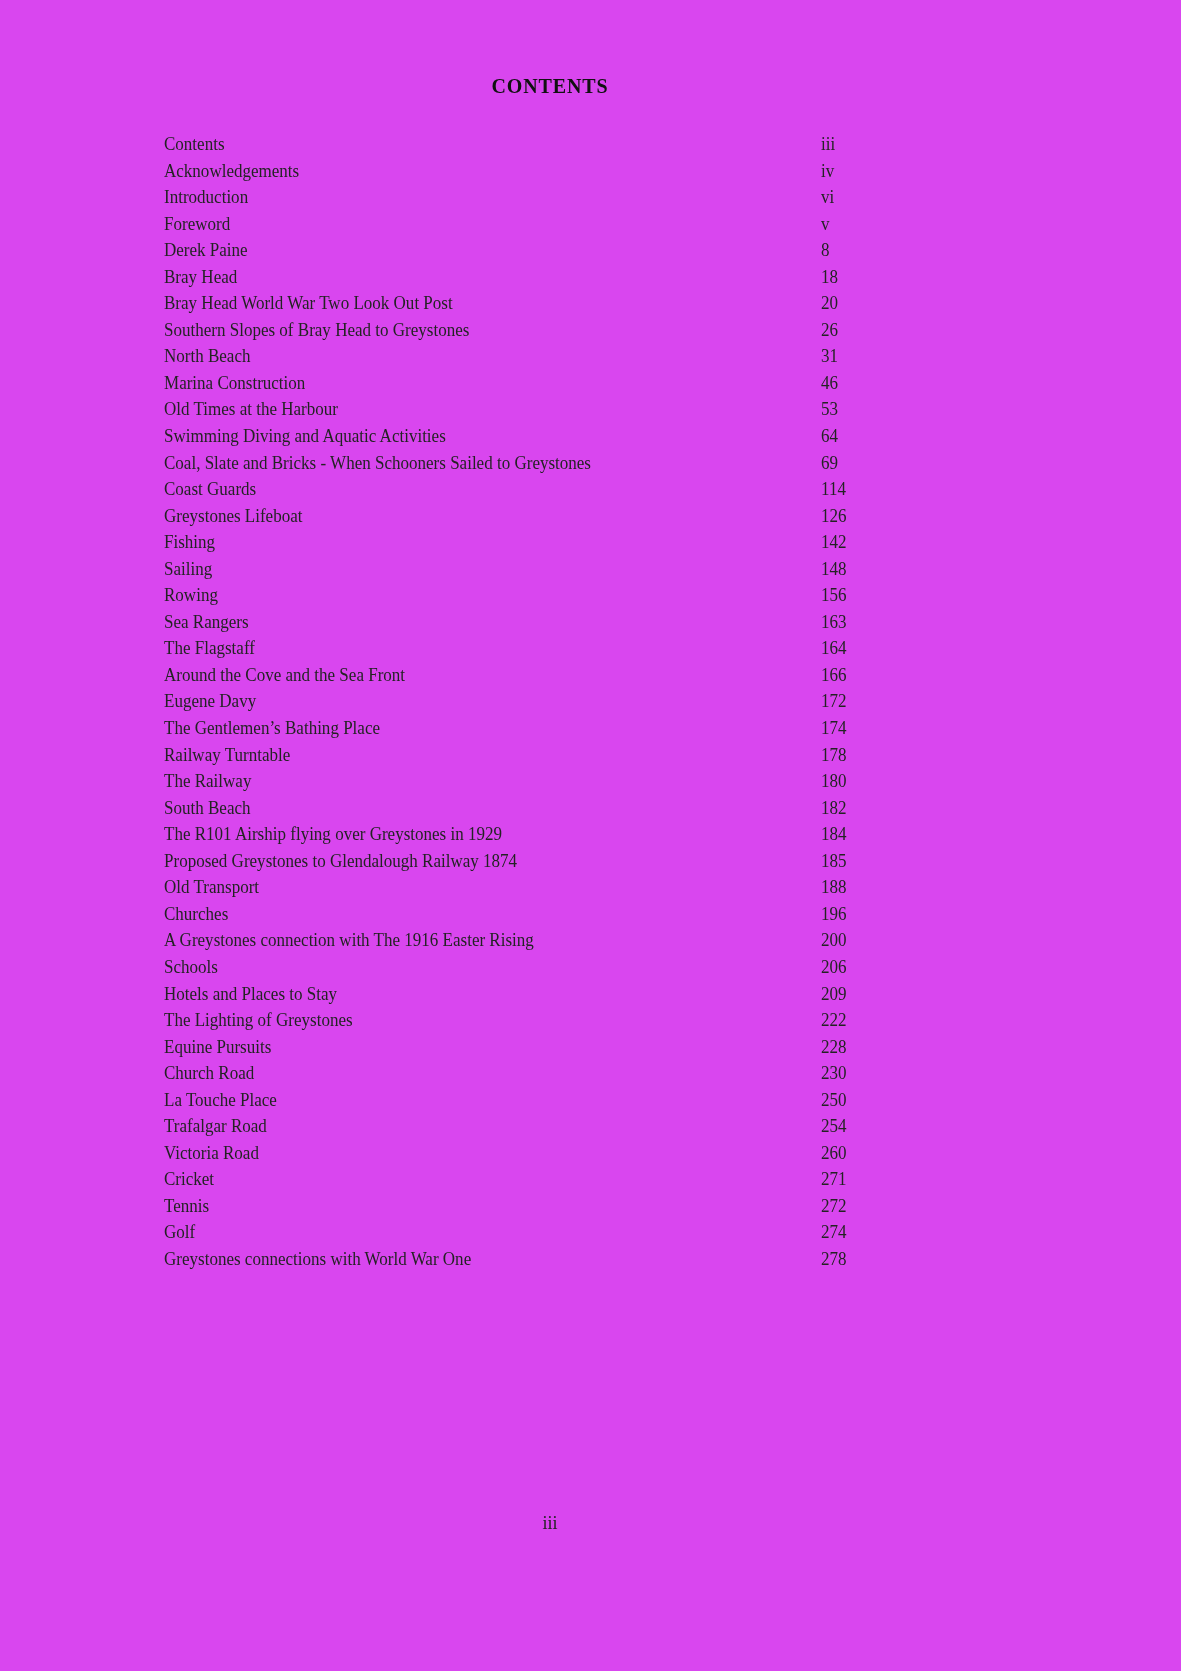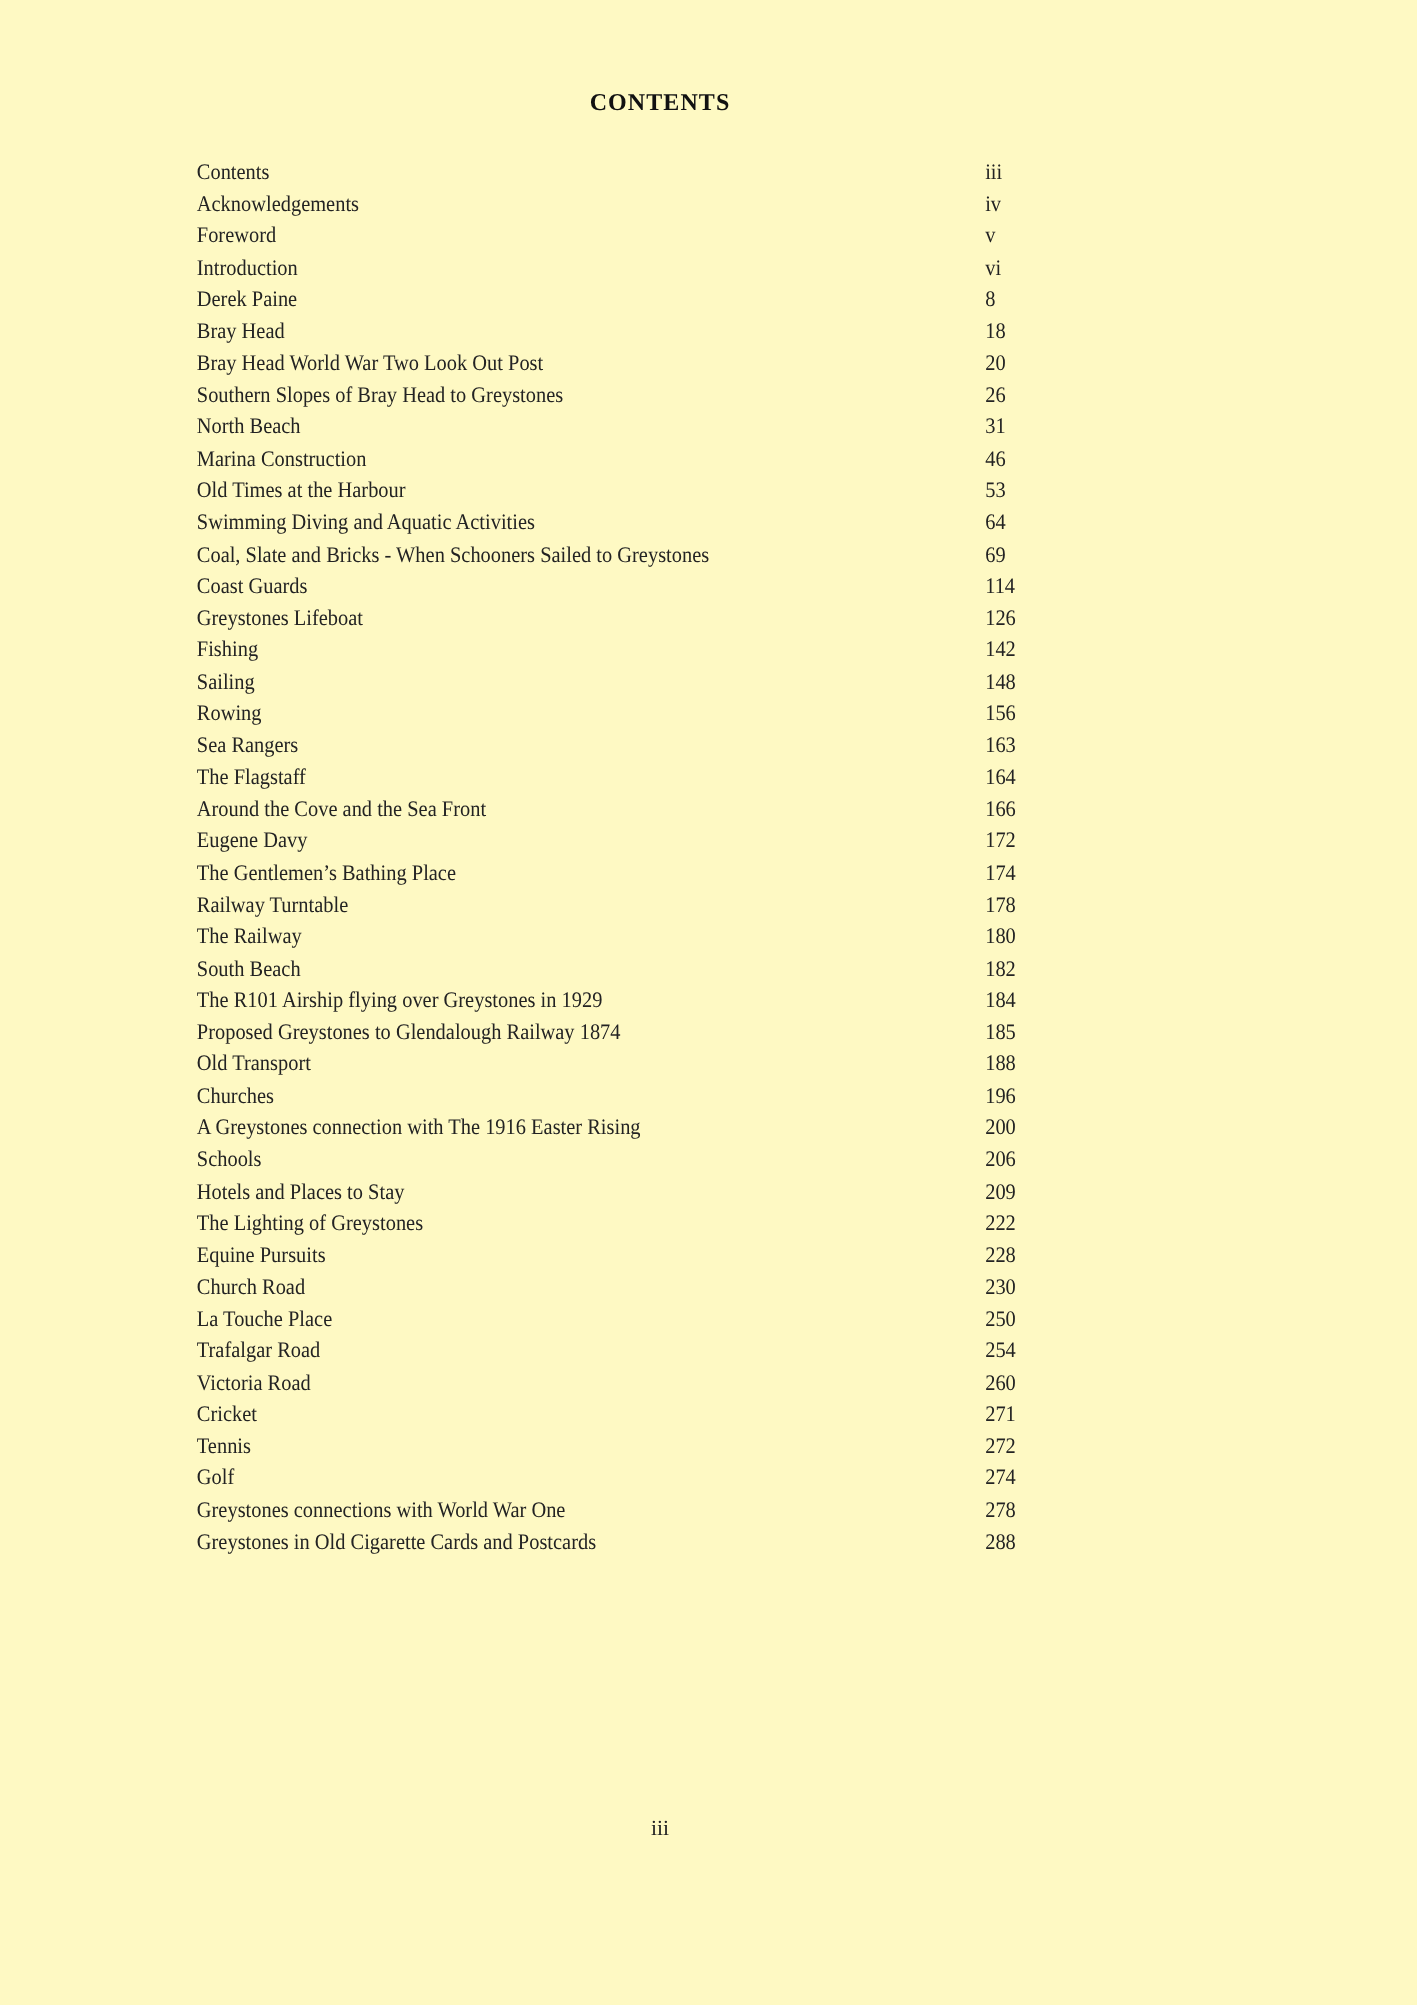--- a/index.html
+++ b/index.html
@@ -9,21 +9,21 @@
   }
   body {
     font-family: "Liberation Serif", "DejaVu Serif", serif;
     color: #1a1a1a;
   }
   .page {
     position: relative;
     width: 1181px;
     height: 1671px;
     margin: 0 auto;
-    background: #fef9c3;
+    background: #d946ef;
     overflow: hidden;
     box-sizing: border-box;
   }
   .page-title {
     position: absolute;
     top: 75px;
     left: 0;
     width: 1100px;
     text-align: center;
     font-weight: bold;
@@ -72,22 +72,22 @@
 </head>
 <body>
 
 <div class="page">
 
   <div class="page-title">CONTENTS</div>
 
   <div class="toc">
       <div class="toc-row"><span class="toc-title">Contents</span><span class="toc-page">iii</span></div>
       <div class="toc-row"><span class="toc-title">Acknowledgements</span><span class="toc-page">iv</span></div>
+      <div class="toc-row"><span class="toc-title">Introduction</span><span class="toc-page">vi</span></div>
       <div class="toc-row"><span class="toc-title">Foreword</span><span class="toc-page">v</span></div>
-      <div class="toc-row"><span class="toc-title">Introduction</span><span class="toc-page">vi</span></div>
       <div class="toc-row"><span class="toc-title">Derek Paine</span><span class="toc-page">8</span></div>
       <div class="toc-row"><span class="toc-title">Bray Head</span><span class="toc-page">18</span></div>
       <div class="toc-row"><span class="toc-title">Bray Head World War Two Look Out Post</span><span class="toc-page">20</span></div>
       <div class="toc-row"><span class="toc-title">Southern Slopes of Bray Head to Greystones</span><span class="toc-page">26</span></div>
       <div class="toc-row"><span class="toc-title">North Beach</span><span class="toc-page">31</span></div>
       <div class="toc-row"><span class="toc-title">Marina Construction</span><span class="toc-page">46</span></div>
       <div class="toc-row"><span class="toc-title">Old Times at the Harbour</span><span class="toc-page">53</span></div>
       <div class="toc-row"><span class="toc-title">Swimming Diving and Aquatic Activities</span><span class="toc-page">64</span></div>
       <div class="toc-row"><span class="toc-title">Coal, Slate and Bricks - When Schooners Sailed to Greystones</span><span class="toc-page">69</span></div>
       <div class="toc-row"><span class="toc-title">Coast Guards</span><span class="toc-page">114</span></div>
@@ -113,18 +113,17 @@
       <div class="toc-row"><span class="toc-title">The Lighting of Greystones</span><span class="toc-page">222</span></div>
       <div class="toc-row"><span class="toc-title">Equine Pursuits</span><span class="toc-page">228</span></div>
       <div class="toc-row"><span class="toc-title">Church Road</span><span class="toc-page">230</span></div>
       <div class="toc-row"><span class="toc-title">La Touche Place</span><span class="toc-page">250</span></div>
       <div class="toc-row"><span class="toc-title">Trafalgar Road</span><span class="toc-page">254</span></div>
       <div class="toc-row"><span class="toc-title">Victoria Road</span><span class="toc-page">260</span></div>
       <div class="toc-row"><span class="toc-title">Cricket</span><span class="toc-page">271</span></div>
       <div class="toc-row"><span class="toc-title">Tennis</span><span class="toc-page">272</span></div>
       <div class="toc-row"><span class="toc-title">Golf</span><span class="toc-page">274</span></div>
       <div class="toc-row"><span class="toc-title">Greystones connections with World War One</span><span class="toc-page">278</span></div>
-      <div class="toc-row"><span class="toc-title">Greystones in Old Cigarette Cards and Postcards</span><span class="toc-page">288</span></div>
     </div>
 
   <div class="folio">iii</div>
 
 </div>
 
 </body></html>

